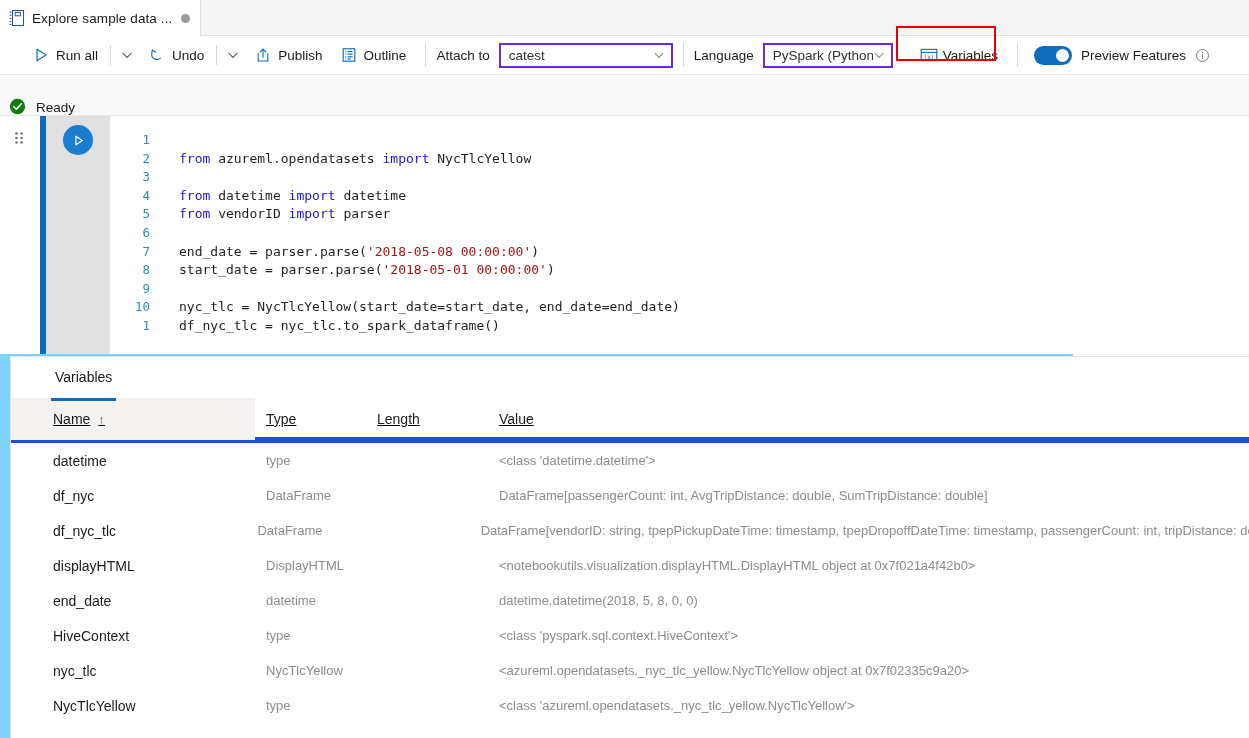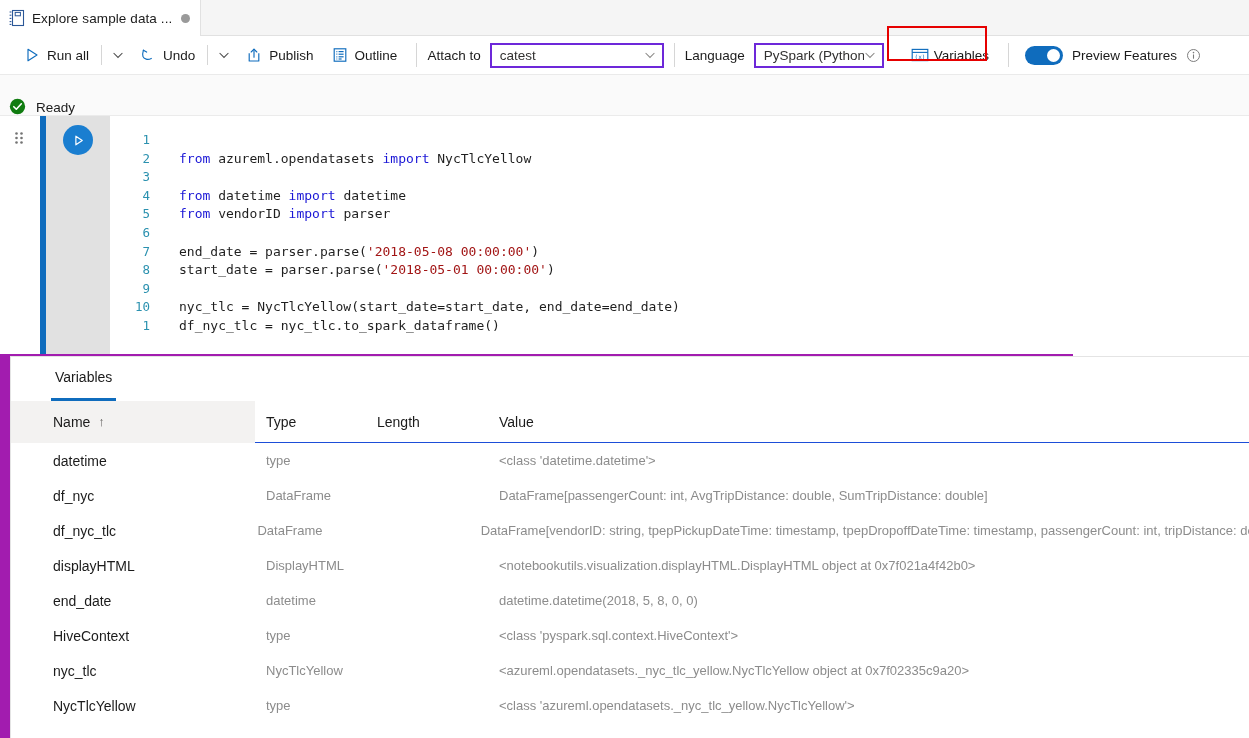--- a/index.html
+++ b/index.html
@@ -7,21 +7,21 @@
   html, body {
     margin: 0; padding: 0;
     width: 1249px; height: 738px;
     background: #ffffff;
     font-family: "Liberation Sans", sans-serif;
     overflow: hidden;
   }
   #app {
     position: relative;
     width: 1073px; height: 738px;
-    background: #a21caf;
+    background: #7dd3fc;
   }
 
   
   .tabstrip {
     position: absolute; left: 0; top: 0;
     width: 1249px; height: 36px;
     background: #f5f5f5;
     border-bottom: 1px solid #e1e1e1;
     display: flex; align-items: stretch;
   }
@@ -45,21 +45,21 @@
   }
   .tabstrip-filler { flex: 1 1 auto; background: #f5f5f5; }
 
   
   .cmdbar {
     position: absolute; left: 0; top: 36px;
     width: 1249px; height: 39px;
     background: #ffffff;
     border-bottom: 1px solid #eaeaea;
     display: flex; align-items: center;
-    padding-left: 15px;
+    padding-left: 24px;
     gap: 0;
   }
   .cmd {
     display: flex; align-items: center; gap: 7px;
     height: 28px; padding: 0 9px;
     cursor: pointer; white-space: nowrap;
     border-radius: 2px;
   }
   .cmd-label { font-size: 13.5px; color: #1b1b1b; }
   .cmd-ico { width: 16px; height: 16px; display: block; flex: none; }
@@ -186,21 +186,22 @@
     padding: 0 4px; cursor: pointer; position: relative;
   }
   .vtab-label { font-size: 14px; color: #1b1b1b; padding-bottom: 7px; }
   .vtab-underline {
     position: absolute; left: 0; bottom: 0; height: 3px; width: 100%;
     background: #0f6cbd;
   }
   .vtable { width: 100%; }
   .vrow-head {
     display: flex; height: 42px; align-items: center;
-    border-bottom: 1px solid #1d4ed8;
+    border-bottom: 6px solid #1d4ed8;
+    text-decoration: underline;
   }
   .vhead-cell {
     font-size: 14px; color: #1b1b1b; height: 42px;
     display: flex; align-items: center; cursor: pointer;
   }
   .vhead-name {
     width: 244px; padding-left: 42px; background: #f3f2f1;
     gap: 8px;
   }
   .vhead-type { width: 122px; padding-left: 11px; }

